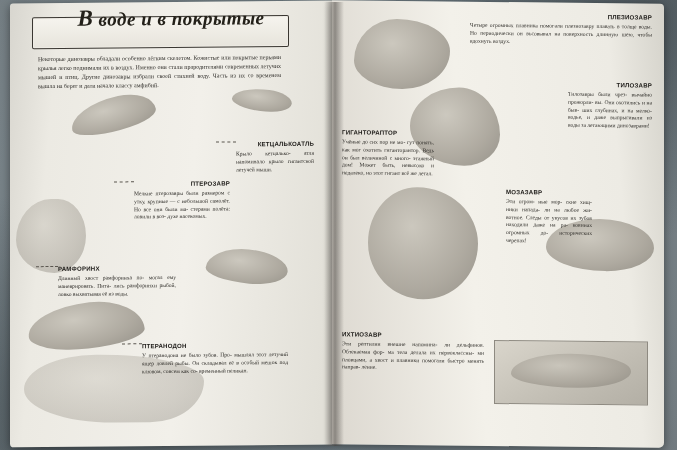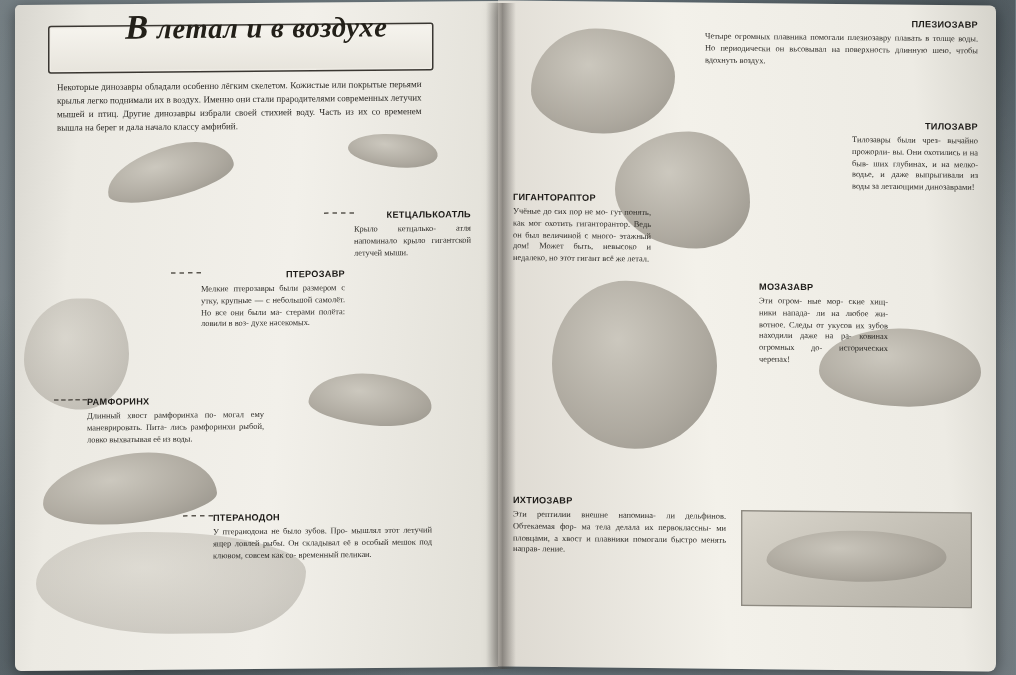--- a/index.html
+++ b/index.html
@@ -150,24 +150,24 @@
   <div class="bg-noise"></div>
 
   <div class="book">
 
     <div class="page page-left">
       <div class="inner">
 
         <div class="title-box"></div>
         <div class="title-text">
           <span class="big">В</span>
-          <span>летал</span>
+          <span>воде</span>
           <span>и</span>
           <span>в</span>
-          <span>воздухе</span>
+          <span>покрытые</span>
         </div>
 
         <div class="intro">Некоторые динозавры обладали особенно лёгким скелетом. Кожистые или покрытые перьями крылья легко поднимали их в воздух. Именно они стали прародителями современных летучих мышей и птиц. Другие динозавры избрали своей стихией воду. Часть из их со временем вышла на берег и дала начало классу амфибий.</div>
 
         <div class="blob" style="left:60px; top:95px; width:86px; height:34px; border-radius:60% 40% 55% 45% / 70% 60% 40% 30%; transform:rotate(-12deg);"></div>
         <div class="blob" style="left:222px; top:88px; width:60px; height:22px; border-radius:60% 40% 50% 50% / 60% 50% 50% 40%; transform:rotate(8deg);"></div>
         <div class="blob" style="left:196px; top:248px; width:82px; height:34px; border-radius:50% 50% 45% 55% / 65% 55% 45% 35%; transform:rotate(6deg);"></div>
         <div class="blob" style="left:18px; top:300px; width:116px; height:46px; border-radius:55% 45% 50% 50% / 60% 70% 30% 40%; transform:rotate(-6deg);"></div>
         <div class="blob" style="left:6px; top:196px; width:70px; height:74px; border-radius:50% 40% 45% 55% / 55% 50% 50% 45%; opacity:0.55;"></div>
         <div class="blob" style="left:14px; top:352px; width:180px; height:68px; border-radius:40% 60% 30% 50% / 50% 40% 60% 50%; opacity:0.45;"></div>

